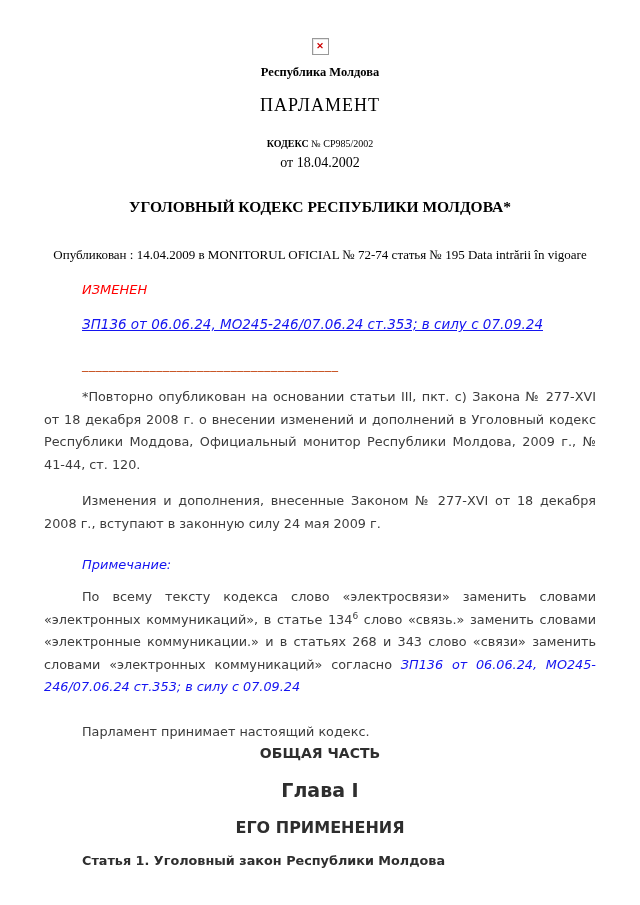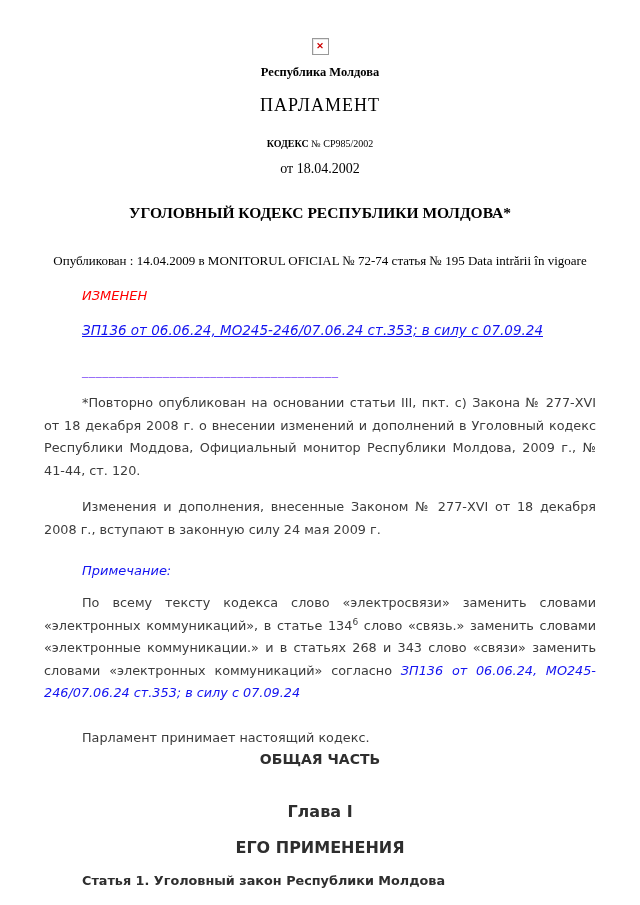--- a/index.html
+++ b/index.html
@@ -29,21 +29,21 @@
     background: #ffffff;
     display: flex; align-items: center; justify-content: center;
     font-size: 9px; font-weight: bold;
     color: #cc0000;
     line-height: 1;
   }
   .country { font-size: 12.5px; font-weight: bold; }
   .institution { font-size: 18px; margin-top: 15px; letter-spacing: 1px; }
   .code-line { font-size: 10px; margin-top: 22px; }
   .code-line .code-label { font-weight: bold; }
-  .code-date { font-size: 14px; margin-top: 12px; }
+  .code-date { font-size: 14px; margin-top: 6px; }
   .doc-title { font-size: 15.5px; font-weight: bold; margin-top: 27px; }
   .published {
     text-align: center;
     font-size: 13px;
     margin-top: 31px;
     color: #000;
     font-family: "Liberation Serif", serif;
   }
   
   .status-line {
@@ -56,21 +56,21 @@
   .amend-link {
     font-size: 13.5px;
     font-style: italic;
     color: #1414f0;
     text-decoration: underline;
     cursor: pointer;
   }
   .separator {
     margin: 24px 0 0 38px;
     font-size: 12.5px;
-    color: #8b5cf6;
+    color: #c2410c;
     letter-spacing: 0.5px;
   }
   
   .para {
     font-size: 12.8px;
     line-height: 22.5px;
     text-align: justify;
     text-indent: 38px;
     margin: 14px 0 0 0;
     color: #3c3c3c;
@@ -89,21 +89,21 @@
   }
   .gap-large { margin-top: 22px; }
   
   .center-heading {
     text-align: center;
     font-weight: bold;
     color: #2e2e2e;
     margin-top: 0;
   }
   .part-heading   { font-size: 14px;  margin-top: 2px; }
-  .chapter-label  { font-size: 16px; margin-top: 35px; }
+  .chapter-label  { font-size: 19px; margin-top: 18px; }
   .chapter-title  { font-size: 14px;  margin-top: 17px; }
   .chapter-title2 { font-size: 16px;  margin-top: 17px; }
   .article-heading {
     font-weight: bold;
     font-size: 12.8px;
     color: #2e2e2e;
     margin: 16px 0 0 0;
     text-indent: 38px;
   }
 </style>

